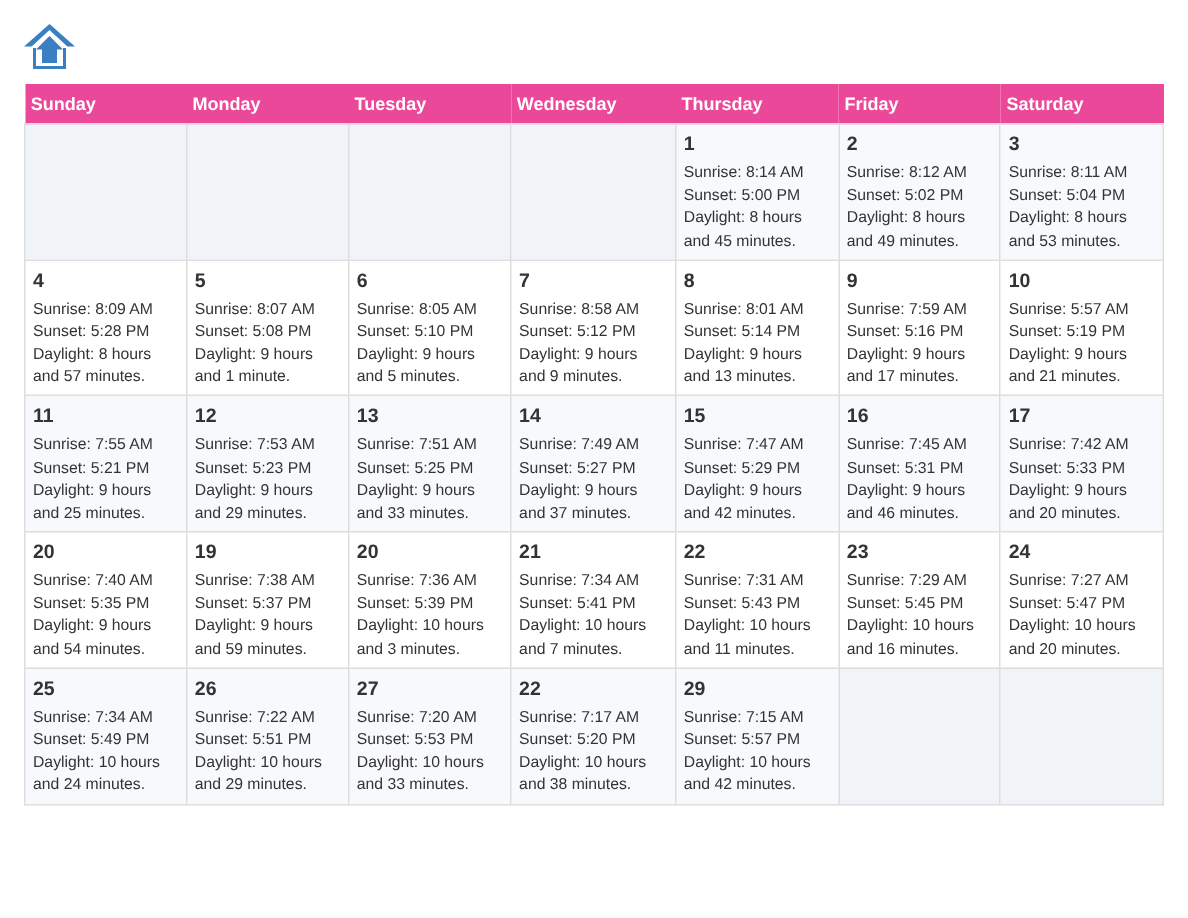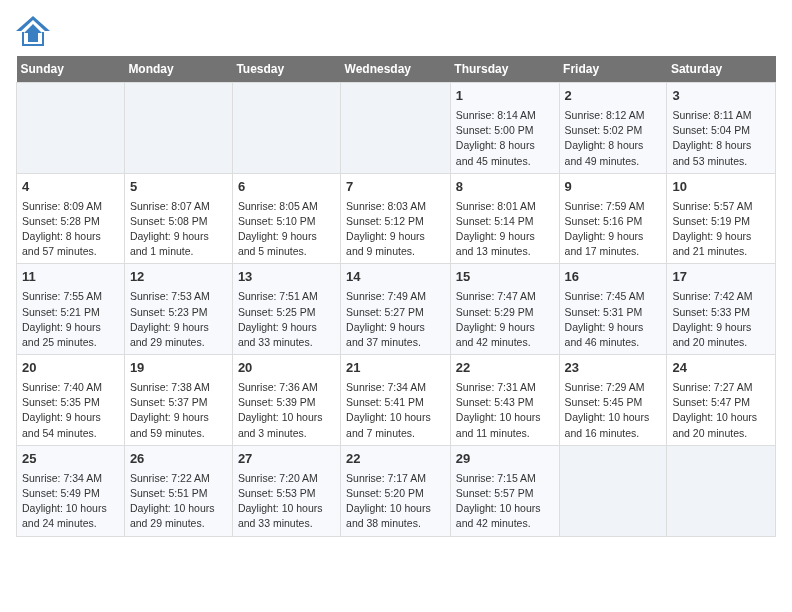--- a/index.html
+++ b/index.html
@@ -25,21 +25,21 @@
     .logo-text-blue { font-size: 18px; font-weight: bold; color: #3a7fc1; }
     .title-area { text-align: right; }
     .main-title { font-size: 36px; font-weight: bold; color: #333; }
     .subtitle { font-size: 16px; color: #555; }
     table {
       width: 100%;
       border-collapse: collapse;
       font-size: 11px;
     }
     thead th {
-      background: #737373;
+      background: #ec4899;
       color: #fff;
       padding: 6px 4px;
       text-align: left;
       font-weight: bold;
       font-size: 12px;
     }
     tbody td {
       vertical-align: top;
       padding: 4px 5px;
       border: 1px solid #ddd;
@@ -136,21 +136,21 @@
         </td>
         <td>
           <span class="day-num">6</span>
           <div>Sunrise: 8:05 AM</div>
           <div>Sunset: 5:10 PM</div>
           <div>Daylight: 9 hours</div>
           <div>and 5 minutes.</div>
         </td>
         <td>
           <span class="day-num">7</span>
-          <div>Sunrise: 8:03 AM</div>
+          <div>Sunrise: 8:58 AM</div>
           <div>Sunset: 5:12 PM</div>
           <div>Daylight: 9 hours</div>
           <div>and 9 minutes.</div>
         </td>
         <td>
           <span class="day-num">8</span>
           <div>Sunrise: 8:01 AM</div>
           <div>Sunset: 5:14 PM</div>
           <div>Daylight: 9 hours</div>
           <div>and 13 minutes.</div>

